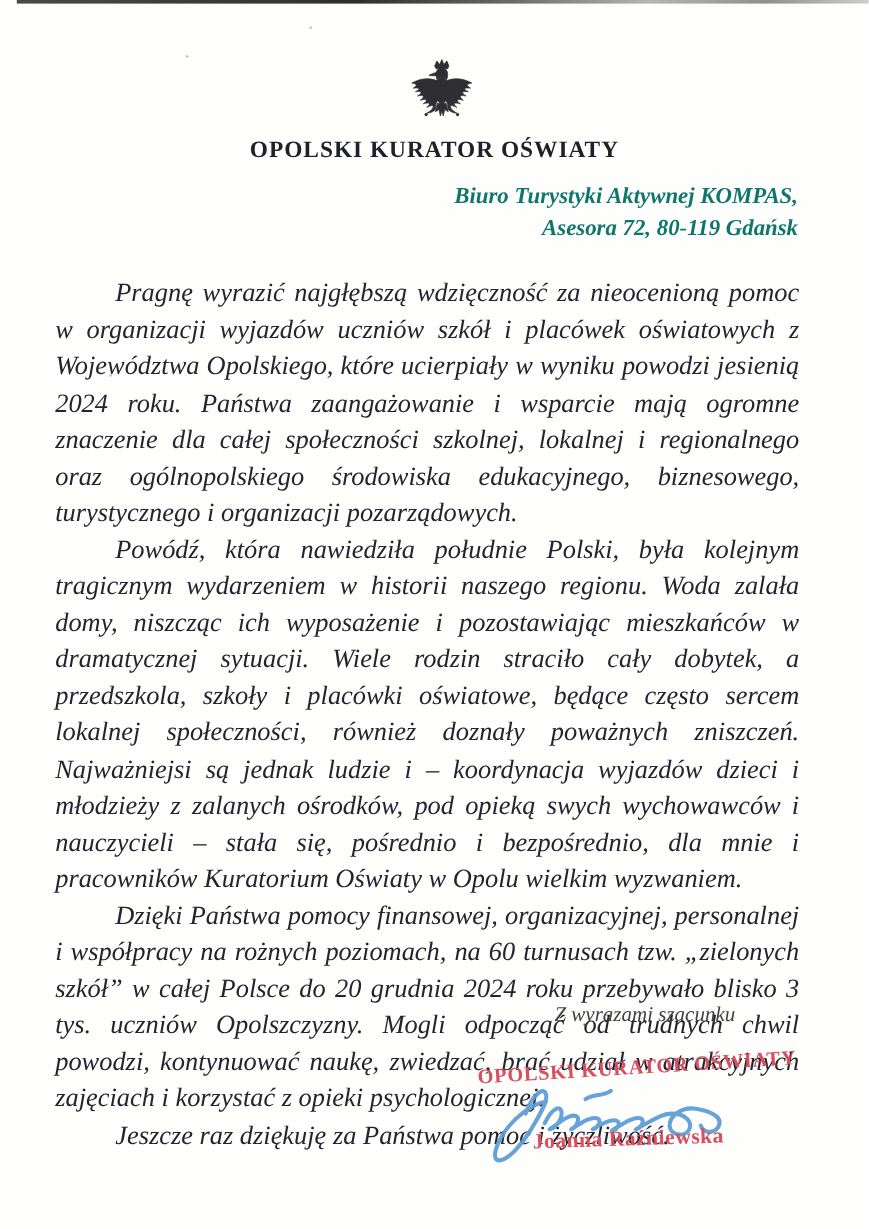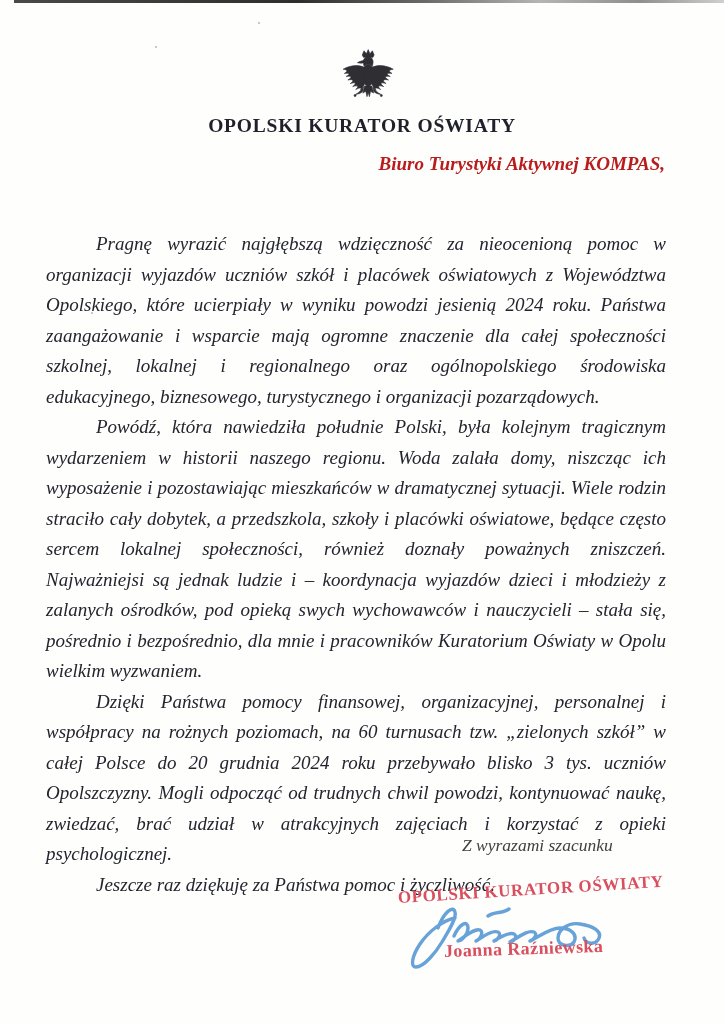--- a/index.html
+++ b/index.html
@@ -30,32 +30,32 @@
     text-align: center;
     font-weight: bold; font-size: 19.5px; letter-spacing: 0.8px;
     color: #1f2029;
   }
 
   .addressee {
     position: absolute; top: 150px; right: 59px;
     text-align: right;
     font-style: italic; font-weight: bold;
     font-size: 19px; line-height: 27px;
-    color: #b91c1c;
+    color: #0f766e;
   }
 
   .body-text {
     position: absolute; top: 229px; left: 46px; right: 58px;
   }
   .body-text p {
     margin: 0;
     text-indent: 50px;
     text-align: justify;
     font-style: italic;
-    font-size: 19px;
+    font-size: 22px;
     line-height: 30.5px;
     color: #23242e;
   }
 
   .place-date {
     position: absolute; left: 50px; top: 831px;
     font-style: italic; font-size: 17.5px; color: #23242e;
   }
   .closing {
     position: absolute; left: 462px; top: 835px;
@@ -111,20 +111,21 @@
         <circle cx="32" cy="78" r="1.8"></circle>
         <circle cx="76" cy="78" r="1.8"></circle>
       </g>
     </svg>
   </div>
 
   <div class="header-title">OPOLSKI KURATOR OŚWIATY</div>
 
   <div class="addressee">
     <div>Biuro Turystyki Aktywnej KOMPAS,</div>
+    <div>Asesora 72, 80-119 Gdańsk</div>
   </div>
 
   <div class="body-text">
     <p>Pragnę wyrazić najgłębszą wdzięczność za nieocenioną pomoc w organizacji wyjazdów uczniów szkół i placówek oświatowych z Województwa Opolskiego, które ucierpiały w wyniku powodzi jesienią 2024 roku. Państwa zaangażowanie i wsparcie mają ogromne znaczenie dla całej społeczności szkolnej, lokalnej i regionalnego oraz ogólnopolskiego środowiska edukacyjnego, biznesowego, turystycznego i organizacji pozarządowych.</p>
     <p>Powódź, która nawiedziła południe Polski, była kolejnym tragicznym wydarzeniem w historii naszego regionu. Woda zalała domy, niszcząc ich wyposażenie i pozostawiając mieszkańców w dramatycznej sytuacji. Wiele rodzin straciło cały dobytek, a przedszkola, szkoły i placówki oświatowe, będące często sercem lokalnej społeczności, również doznały poważnych zniszczeń. Najważniejsi są jednak ludzie i – koordynacja wyjazdów dzieci i młodzieży z zalanych ośrodków, pod opieką swych wychowawców i nauczycieli – stała się, pośrednio i bezpośrednio, dla mnie i pracowników Kuratorium Oświaty w Opolu wielkim wyzwaniem.</p>
     <p>Dzięki Państwa pomocy finansowej, organizacyjnej, personalnej i współpracy na rożnych poziomach, na 60 turnusach tzw. „zielonych szkół” w całej Polsce do 20 grudnia 2024 roku przebywało blisko 3 tys. uczniów Opolszczyzny. Mogli odpocząć od trudnych chwil powodzi, kontynuować naukę, zwiedzać, brać udział w atrakcyjnych zajęciach i korzystać z opieki psychologicznej.</p>
     <p>Jeszcze raz dziękuję za Państwa pomoc i życzliwość.</p>
   </div>
 
   <div class="closing">Z wyrazami szacunku</div>

